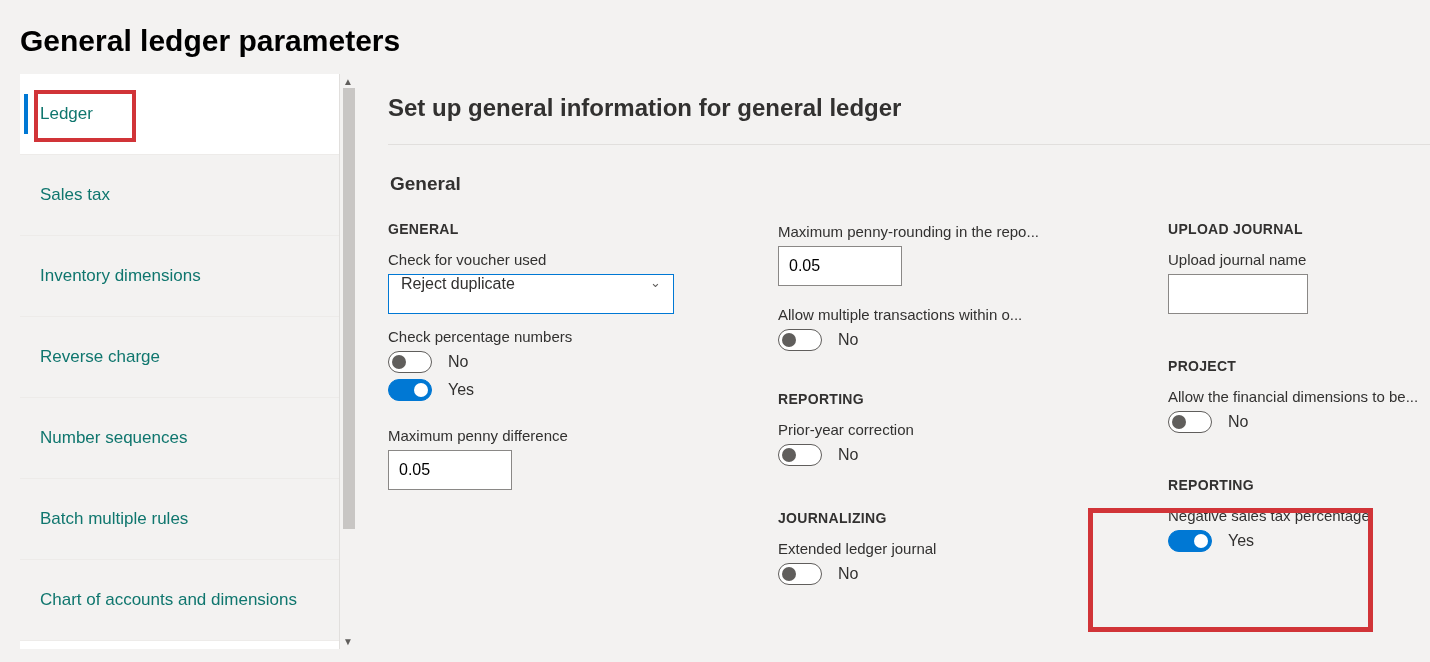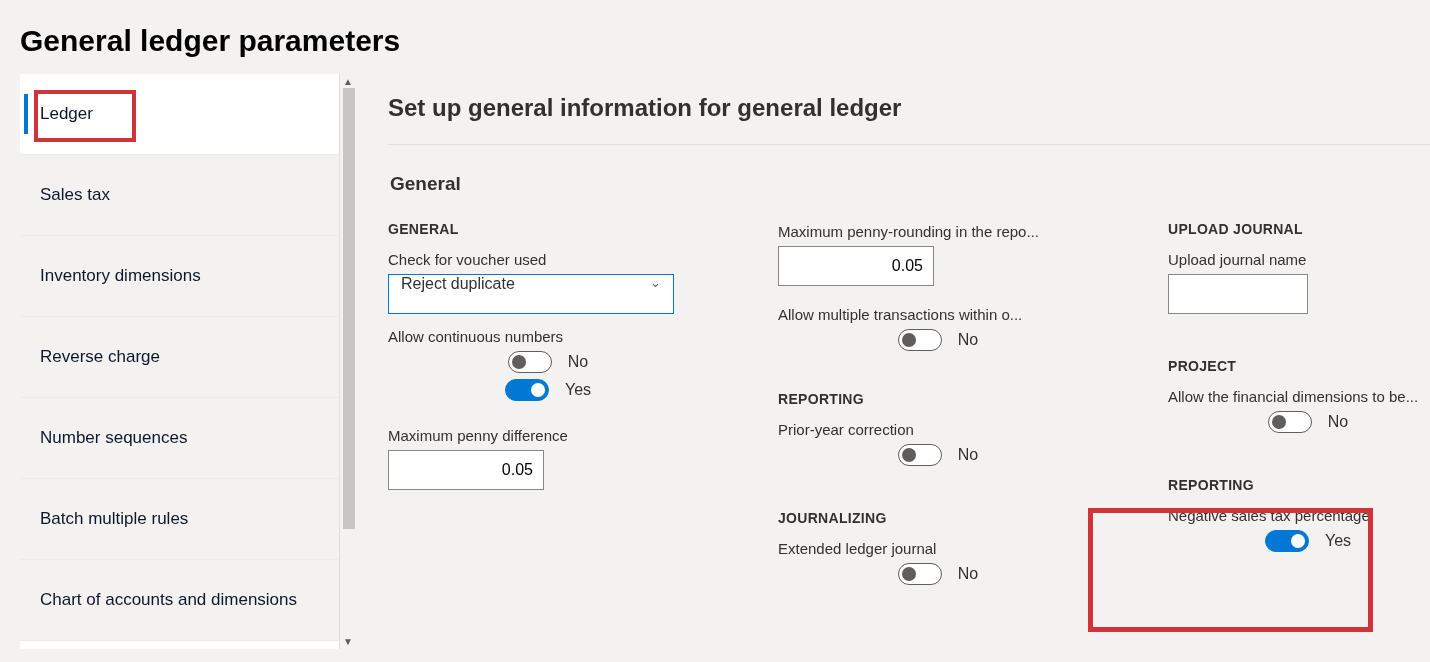--- a/index.html
+++ b/index.html
@@ -30,21 +30,21 @@
   }
   .sidebar {
     width: 320px;
     background: #fff;
     border-right: 1px solid #e1dfdd;
     height: 575px;
   }
   .sidebar-item {
     padding: 30px 20px;
     font-size: 17px;
-    color: #0f172a;
+    color: #0f766e;
     cursor: pointer;
     border-bottom: 1px solid #edebe9;
     background: #f3f2f1;
   }
   .sidebar-item.active {
     background: #fff;
     position: relative;
   }
   .sidebar-item.active::before {
     content: '';
@@ -134,36 +134,35 @@
     justify-content: space-between;
     padding: 0 12px;
     font-size: 16px;
     cursor: pointer;
   }
   .chev {
     font-size: 13px;
     color: #605e5c;
   }
   .text-input {
-    width: 156px;
+    width: 124px;
     height: 40px;
     border: 1px solid #8a8886;
     background: #fff;
     padding: 0 10px;
     font-size: 16px;
-    text-align: right;
+    text-align: left;
     font-family: inherit;
   }
   .text-input.blank { width: 140px; text-align: left; }
   .toggle-row {
     display: flex;
     align-items: center;
     gap: 16px;
     margin-top: 6px;
-    justify-content: center;
   }
   .toggle {
     width: 44px;
     height: 22px;
     border: 1px solid #605e5c;
     border-radius: 11px;
     position: relative;
     cursor: pointer;
     background: #fff;
   }
@@ -247,21 +246,21 @@
 
       <div class="col">
         <div class="group-heading">GENERAL</div>
 
         <div class="field-label">Check for voucher used</div>
         <div class="select-box">
           <span>Reject duplicate</span>
           <span class="chev">⌄</span>
         </div>
 
-        <div class="field-label">Allow continuous numbers</div>
+        <div class="field-label">Check percentage numbers</div>
         <div class="toggle-row">
           <div class="toggle">
               <div class="knob"></div>
             </div>
           <span class="toggle-label">No</span>
         </div>
 
         <div class="toggle-row">
           <div class="toggle on">
               <div class="knob"></div>

